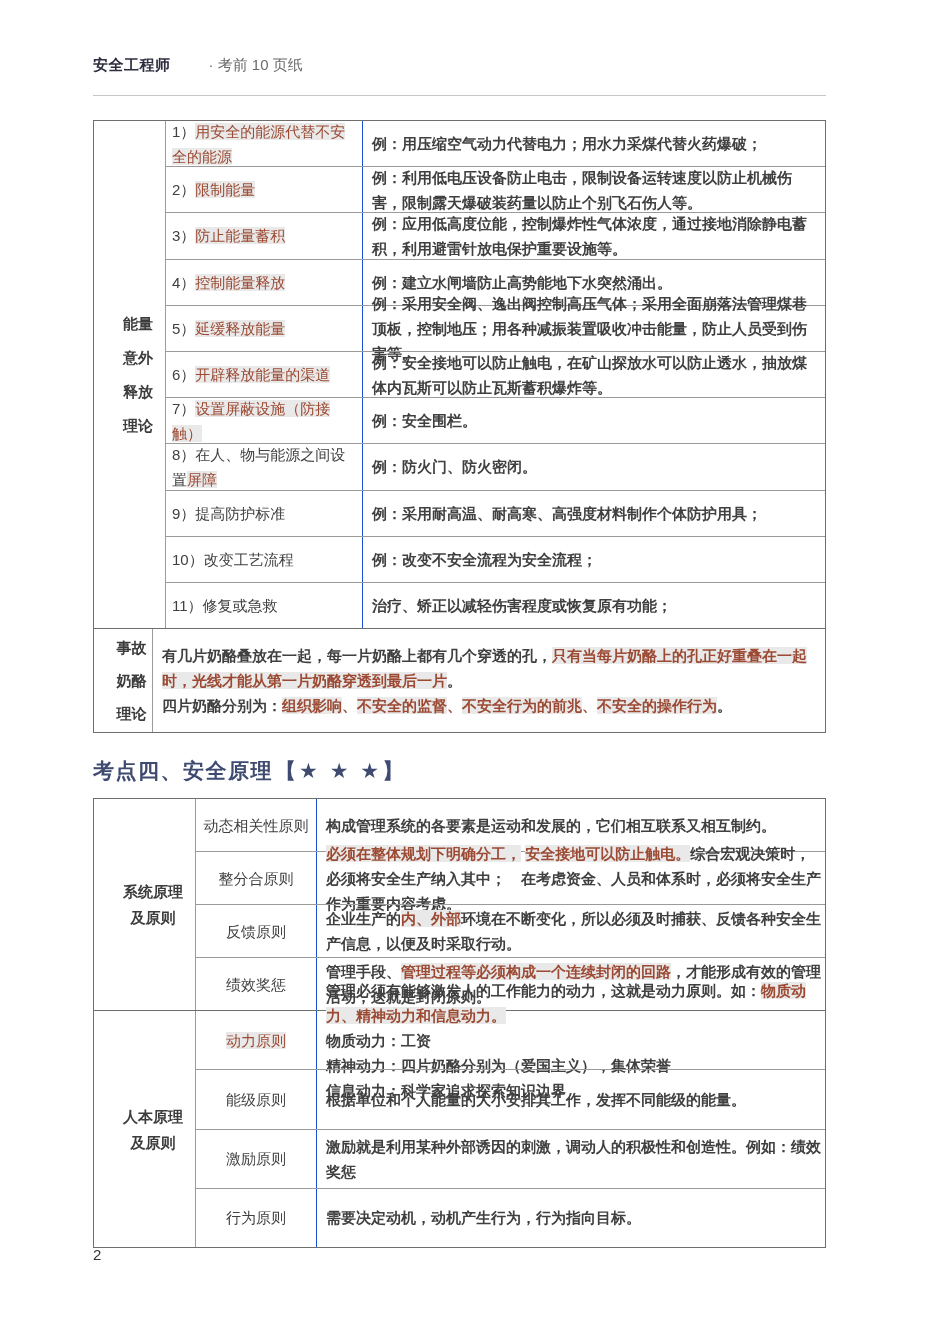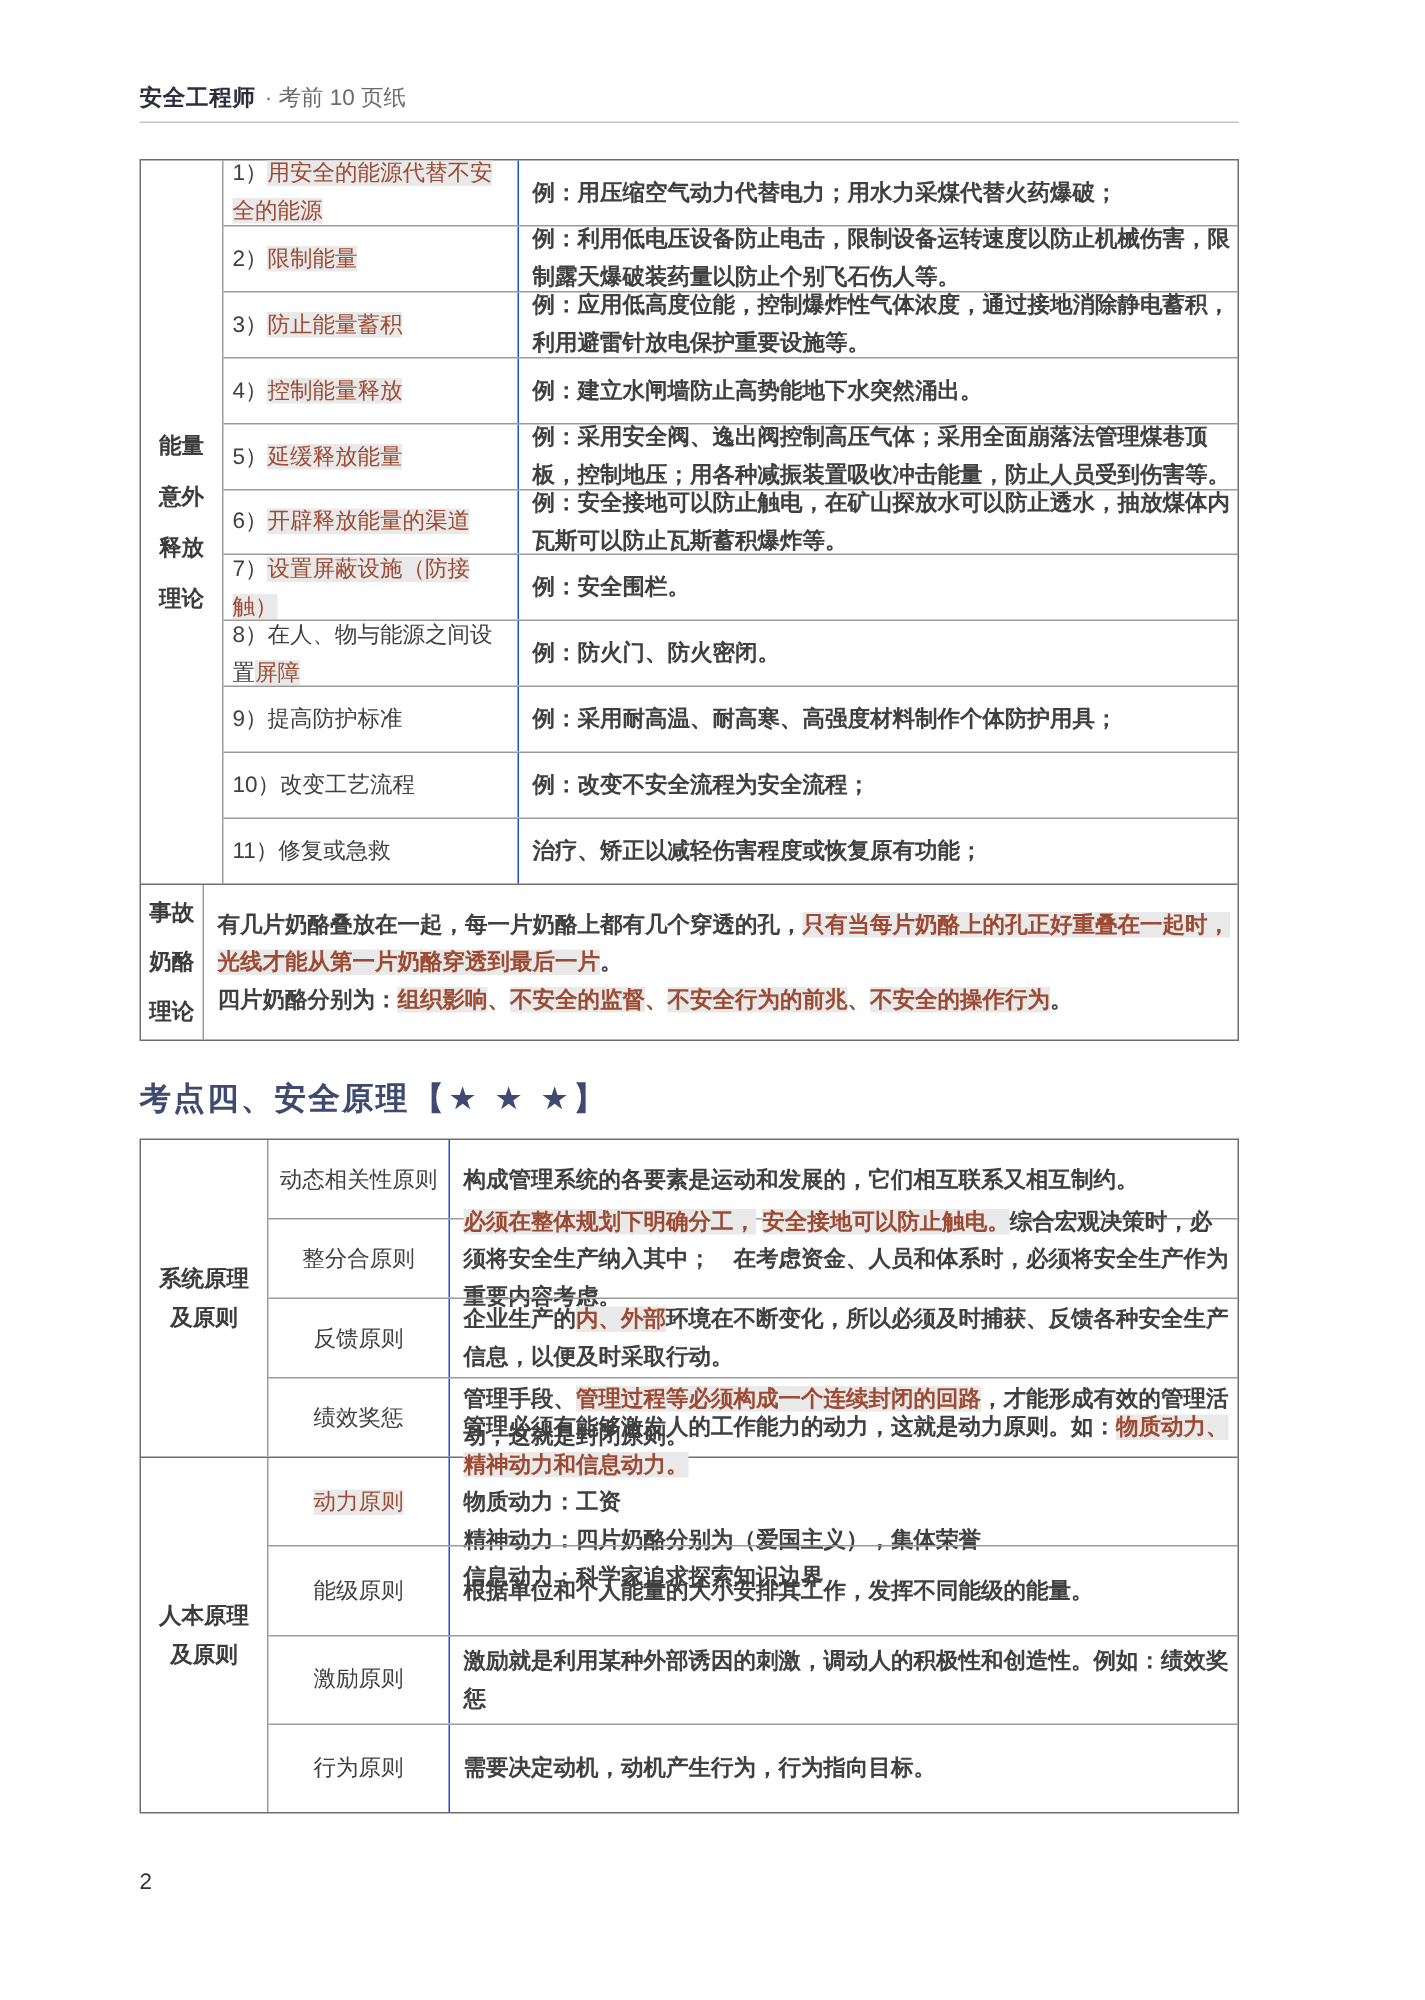--- a/index.html
+++ b/index.html
@@ -2,33 +2,33 @@
 <html><head>
 <meta charset="utf-8">
 <style>
   html,body{margin:0;padding:0;}
   body{
     width:950px;height:1333px;background:#ffffff;overflow:hidden;position:relative;
     font-family:"Liberation Sans","DejaVu Sans",sans-serif;color:#404040;
   }
   .page{padding:56px 124px 0 93px;width:733px;}
   
-  .header{display:flex;align-items:center;gap:6px;padding-bottom:6px;border-bottom:1px solid #c6c6c6;}
+  .header{display:flex;align-items:center;gap:22px;padding-bottom:20px;border-bottom:1px solid #c6c6c6;}
   .brand{font-size:15px;font-weight:bold;color:#2d2d3f;letter-spacing:.5px;}
-  .subtitle{font-size:15px;color:#6b6b6b;}
+  .subtitle{font-size:15px;color:#6b6b6b;margin-left:16px;}
   
   .sec{margin-top:24px;}
   .sec h2{margin:0 0 13px 0;font-size:21px;font-weight:bold;color:#3e4a6f;letter-spacing:1.5px;}
   .sec h2 .stars{letter-spacing:3px;margin-left:2px;}
   
   .table{border:1.5px solid #6e6e6e;}
   .group{display:flex;align-items:stretch;}
   .group + .group{border-top:1.5px solid #6e6e6e;}
   .group-label{flex:0 0 auto;display:flex;flex-direction:column;justify-content:center;align-items:center;
-    border-right:1px solid #9b9b9b;font-weight:bold;font-size:15px;color:#3c3c3c;padding:6px 2px;}
+    border-right:1px solid #9b9b9b;font-weight:bold;font-size:15px;color:#3c3c3c;padding:6px 2px;margin-left:17px;}
   .glabel-line{line-height:25px;}
   .s1 .group-label{width:50px;gap:9px;}
   .s1 .g-cheese .group-label{width:37px;gap:8px;}
   .s2 .group-label{width:80px;gap:1px;}
   .rows{flex:1;display:flex;flex-direction:column;}
   .row{display:flex;flex:1;min-height:27px;}
   .row + .row{border-top:1px solid #9b9b9b;}
   .cell{font-size:15px;line-height:25px;}
   .row-label{flex:0 0 auto;border-right:1px solid #1d4ed8;display:flex;align-items:center;padding:1px 6px;}
   .s1 .row-label{width:184px;}

